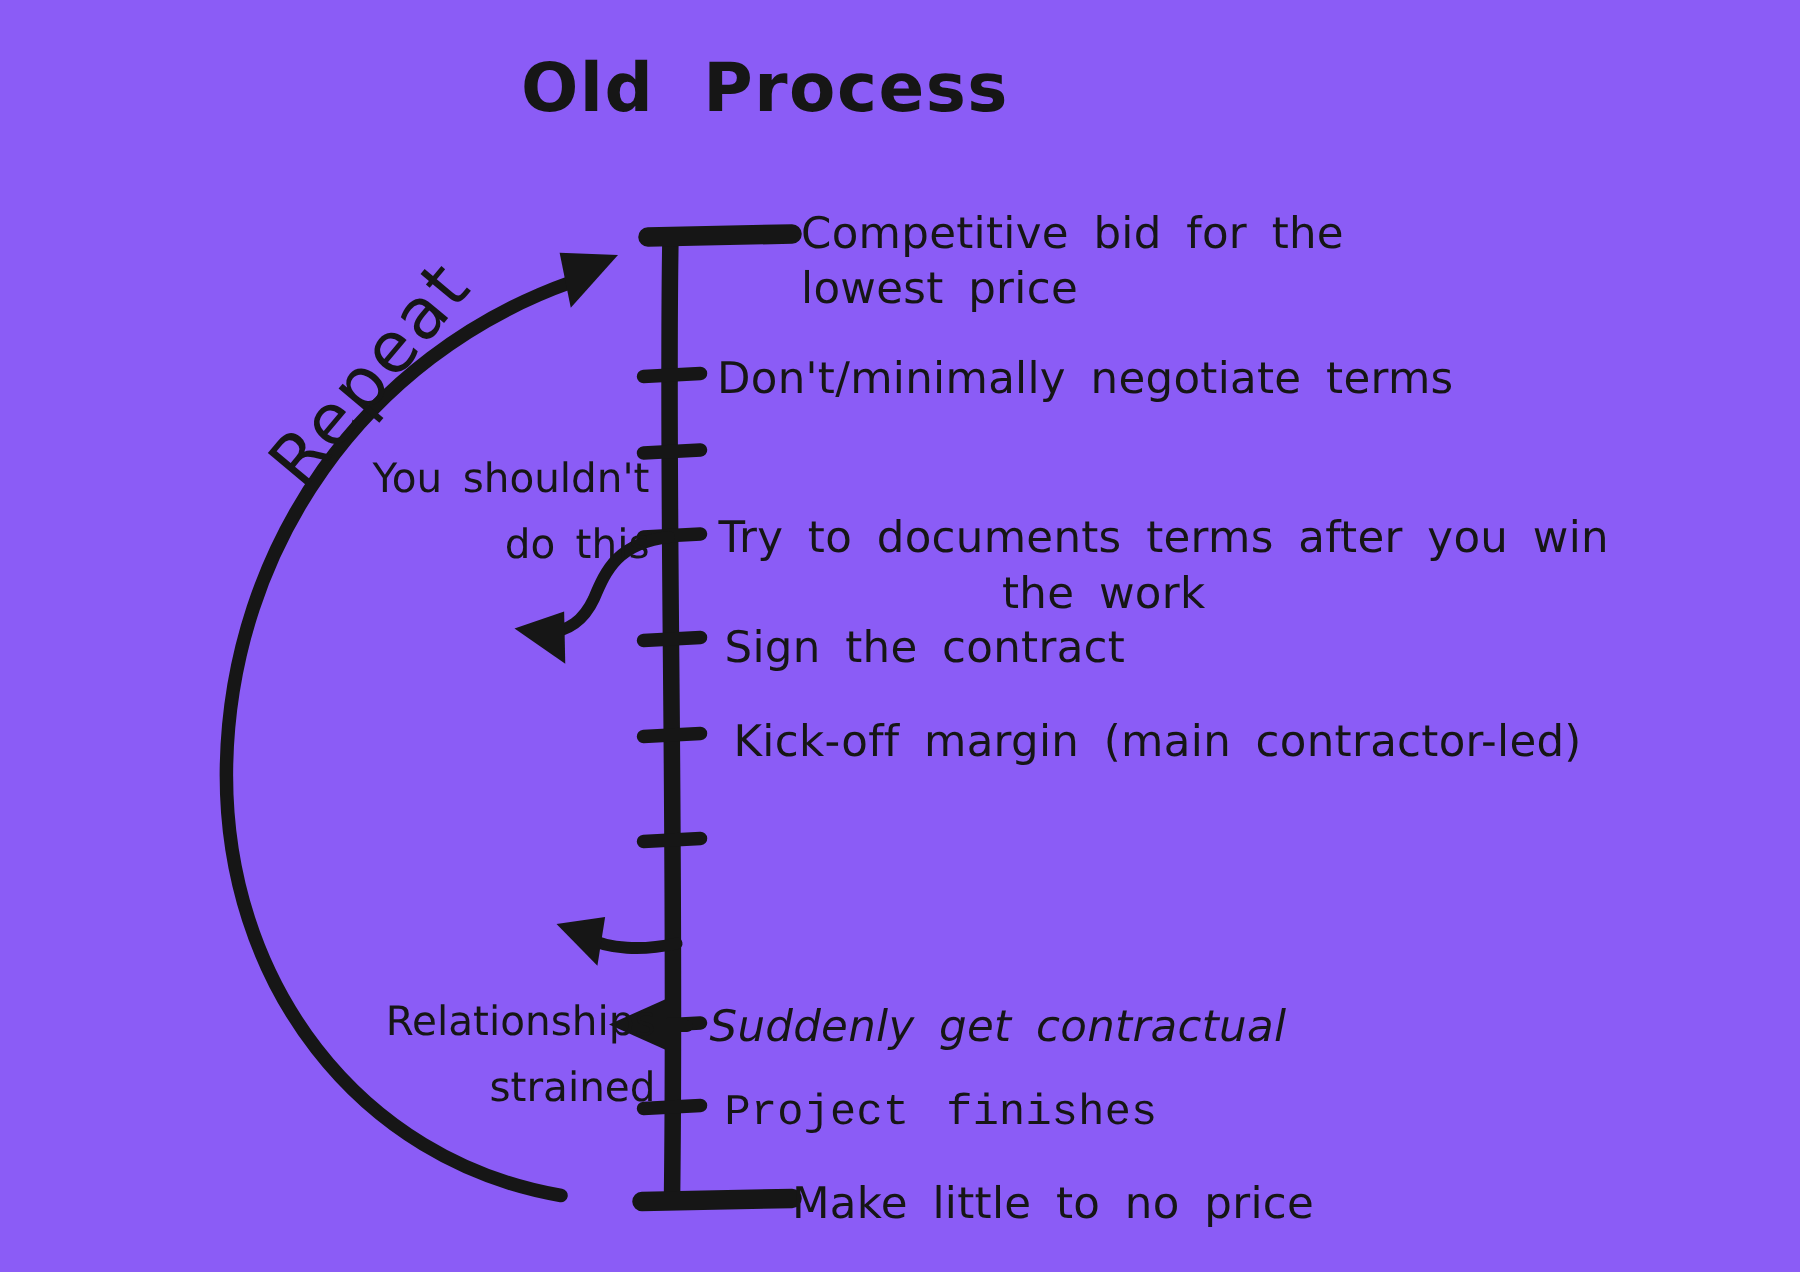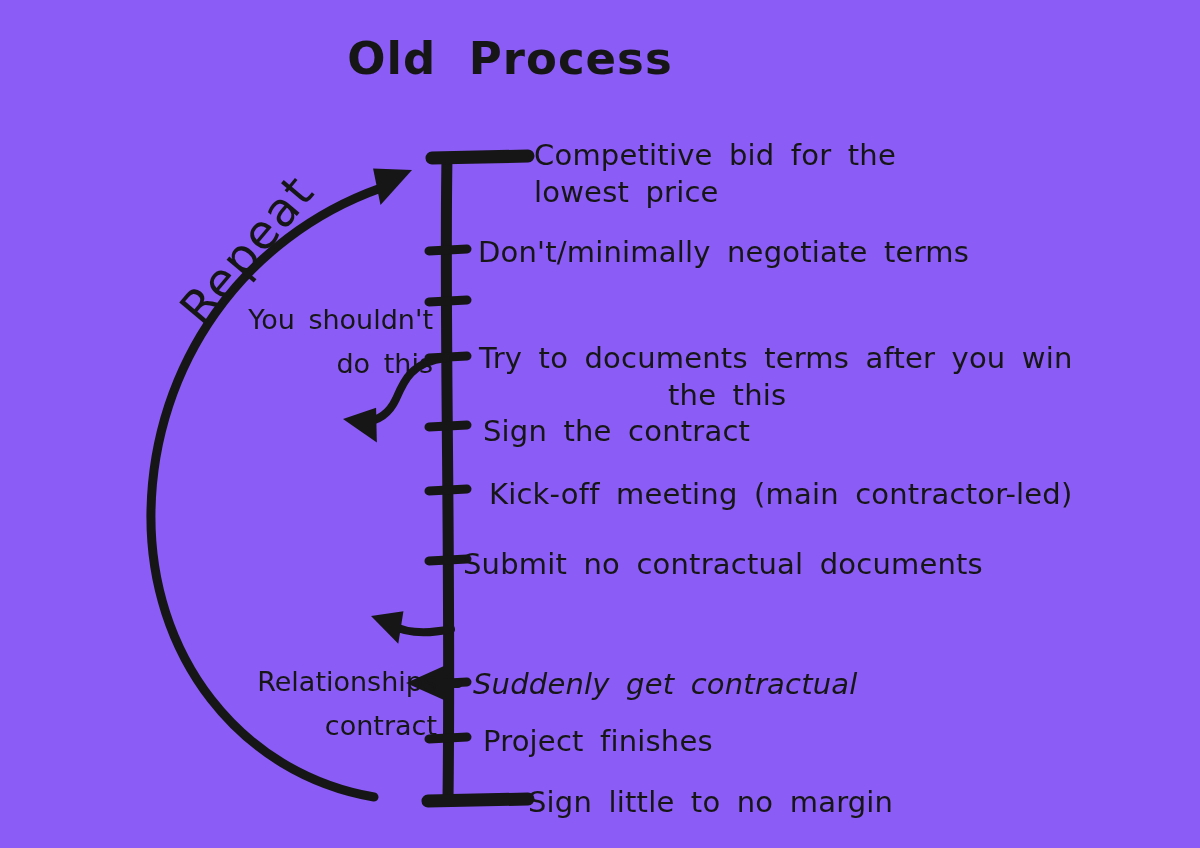--- a/index.html
+++ b/index.html
@@ -94,39 +94,38 @@
 
   <div class="annot" style="left:233px; top:298px; width:200px;">
     <span class="line">You</span>
     <span class="line">shouldn't do</span>
     <span class="line">this</span>
   </div>
 
 
   <div class="annot" style="left:197px; top:660px; width:240px;">
     <span class="line">Relationships</span>
-    <span class="line">contract</span>
+    <span class="line">strained</span>
   </div>
 
   <div class="txt" style="left:478px; top:234px;">Don't/minimally negotiate terms</div>
 
   <div class="txt" style="left:534px; top:137px;">
     <span class="line">Competitive bid for the</span>
     <span class="line">lowest price</span>
   </div>
 
 
   <div class="txt" style="left:479px; top:340px;">Try to documents terms after you win</div>
-  <div class="txt" style="left:668px; top:377px;">the this</div>
+  <div class="txt" style="left:668px; top:377px;">the work</div>
 
   <div class="txt" style="left:483px; top:413px;text-align:right;">Sign the contract</div>
 
-  <div class="txt" style="left:489px; top:476px;">Kick-off meeting (main contractor-led)</div>
+  <div class="txt" style="left:489px; top:476px;">Kick-off margin (main contractor-led)</div>
 
-  <div class="txt" style="left:463px; top:546px;">Submit no contractual documents</div>
 
   <div class="txt" style="left:473px; top:666px;font-style:italic;">Suddenly get contractual</div>
 
-  <div class="txt" style="left:483px; top:723px;">Project finishes</div>
+  <div class="txt" style="left:483px; top:723px;font-family:Liberation Mono, monospace;">Project finishes</div>
 
-  <div class="txt" style="left:528px; top:784px;">Sign little to no margin</div>
+  <div class="txt" style="left:528px; top:784px;">Make little to no price</div>
 
 </div>
 
 </body></html>

